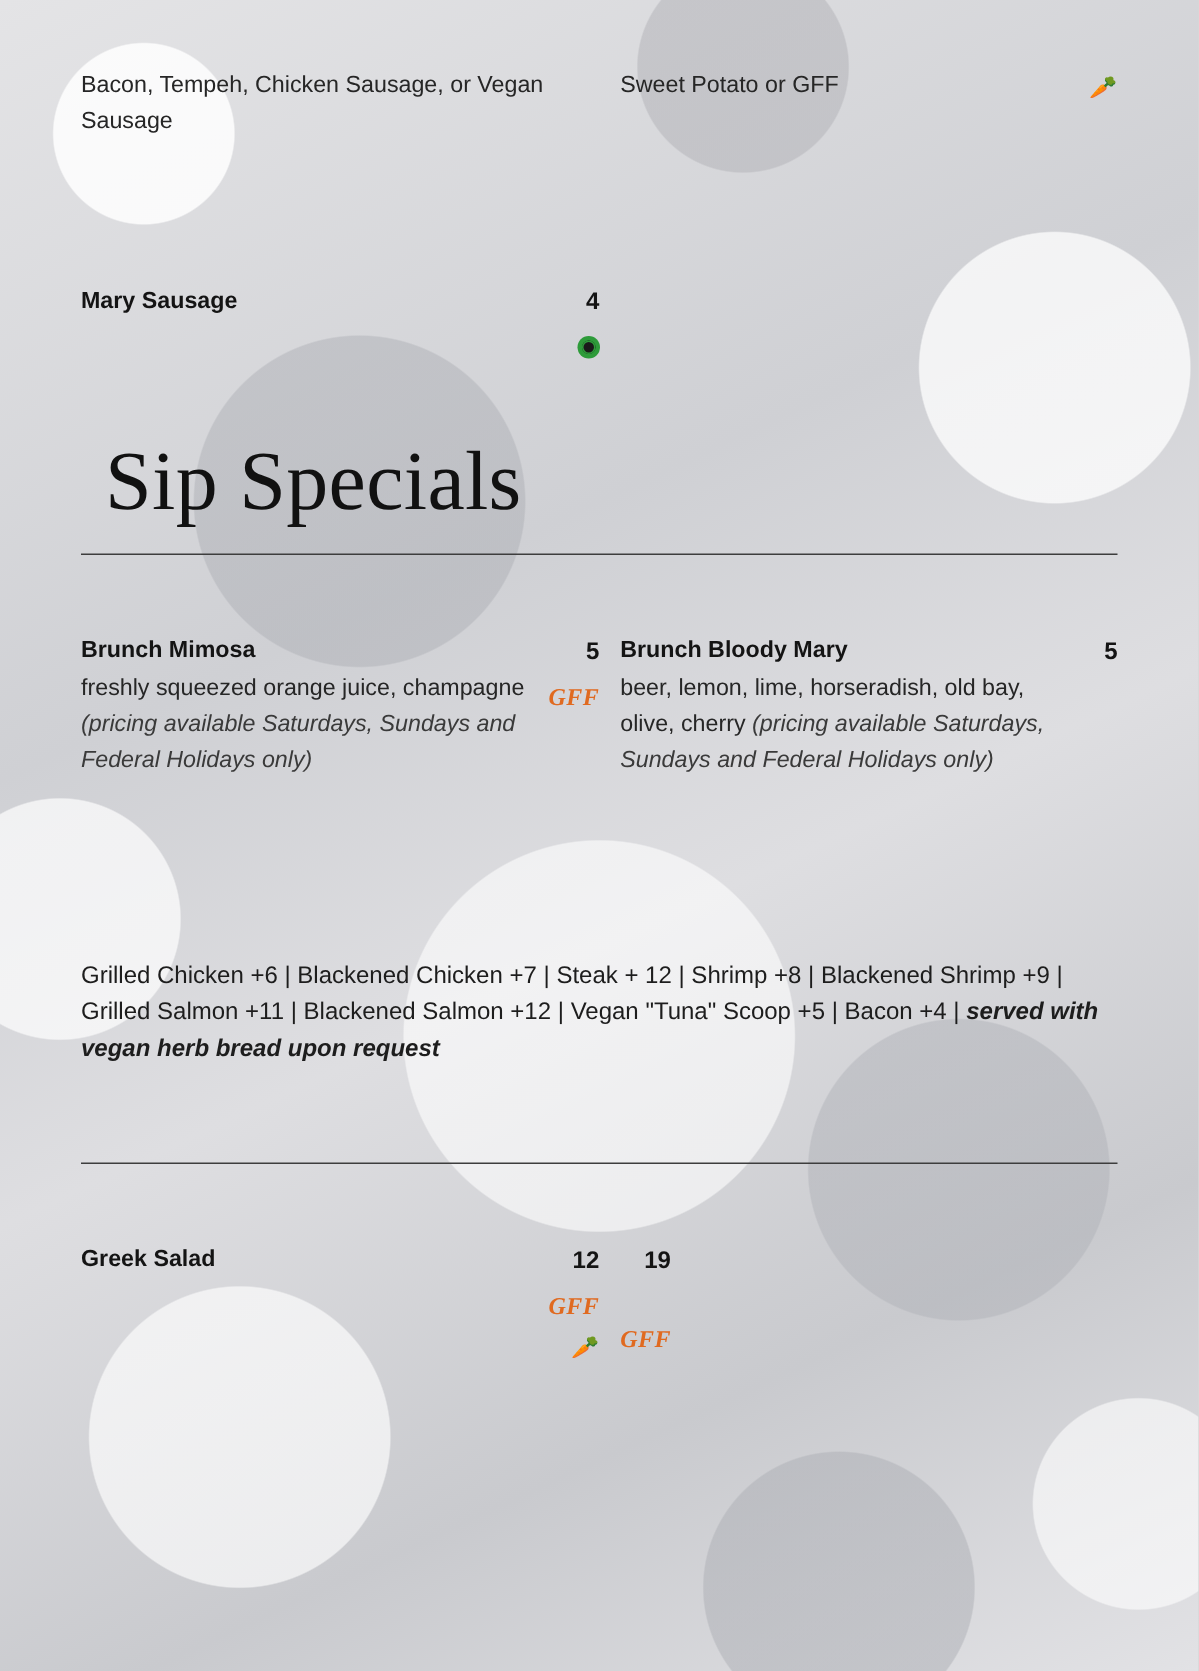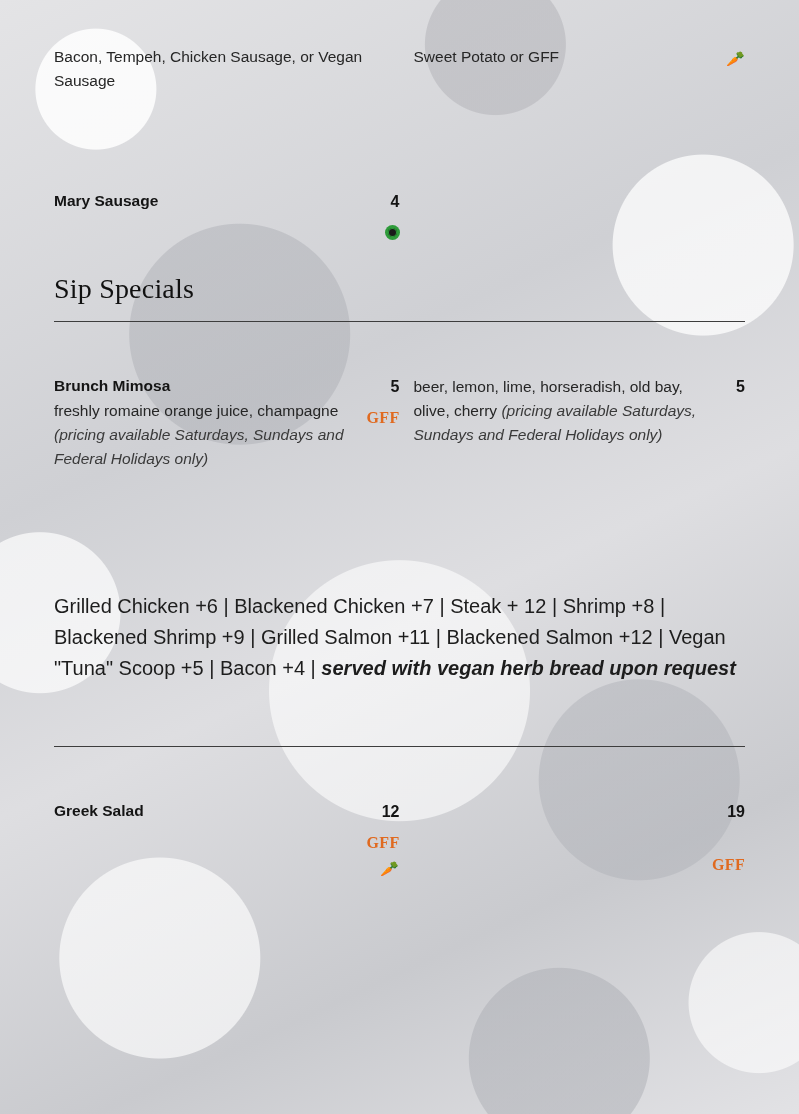--- a/index.html
+++ b/index.html
@@ -50,21 +50,21 @@
   .col {
     width: 50%;
     box-sizing: border-box;
   }
   .col.right {
     padding-left: 14px;
   }
 
   .item {
     display: flex;
-    justify-content: flex-end;
+    justify-content: flex-start;
     align-items: flex-start;
   }
   .item-main {
     flex: 1 1 auto;
     min-width: 0;
   }
   .item-name {
     font-weight: bold;
     font-size: 15.5px;
     line-height: 1.55;
@@ -93,45 +93,46 @@
     color: #141414;
   }
   .tag-gff {
     font-family: "Liberation Serif", serif;
     font-weight: bold;
     font-size: 16px;
     letter-spacing: 0.3px;
     color: #e06a20;
     line-height: 1.6;
     margin-top: 6px;
+    font-style: italic;
   }
   .tag-icon {
     font-size: 15px;
     line-height: 1.5;
     margin-top: 6px;
   }
 
   .section-title {
     font-family: "Liberation Serif", serif;
-    font-size: 28px;
+    font-size: 56px;
     font-weight: normal;
     color: #111;
     letter-spacing: 0.2px;
-    margin: 0;
+    margin: 16px;
     padding: 0;
   }
   .rule {
     border: 0;
     border-top: 1px solid #3d3d3d;
     margin: 16px 0 0 0;
     width: 100%;
   }
 
   .blurb {
-    font-size: 20px;
+    font-size: 16px;
     line-height: 1.55;
     color: #1d1d1d;
   }
   .blurb .ital {
     font-style: italic;
     font-weight: bold;
   }
 
   
   .row-top { padding-top: 44px; }
@@ -214,31 +215,32 @@
   <h2 class="section-title">Sip Specials</h2>
   <hr class="rule">
 
   <div class="spacer-60"></div>
 
   <div class="columns">
     <div class="col">
       <div class="item">
         <div class="item-main">
           <div class="item-name">Brunch Mimosa</div>
-          <div class="item-desc"><span>freshly romaine orange juice, champagne </span><span class="note">(pricing available Saturdays, Sundays and Federal Holidays only)</span></div>
+          <div class="item-desc"><span>freshly squeezed orange juice, champagne </span><span class="note">(pricing available Saturdays, Sundays and Federal Holidays only)</span></div>
         </div>
         <div class="item-right">
           <div class="price">5</div>
           <div class="tag-gff">GFF</div>
         </div>
       </div>
     </div>
     <div class="col right">
       <div class="item">
         <div class="item-main">
+          <div class="item-name">Brunch Bloody Mary</div>
           <div class="item-desc"><span>beer, lemon, lime, horseradish, old bay, olive, cherry </span><span class="note">(pricing available Saturdays, Sundays and Federal Holidays only)</span></div>
         </div>
         <div class="item-right">
           <div class="price">5</div>
         </div>
       </div>
     </div>
   </div>
 
   <div class="spacer-90"></div>

